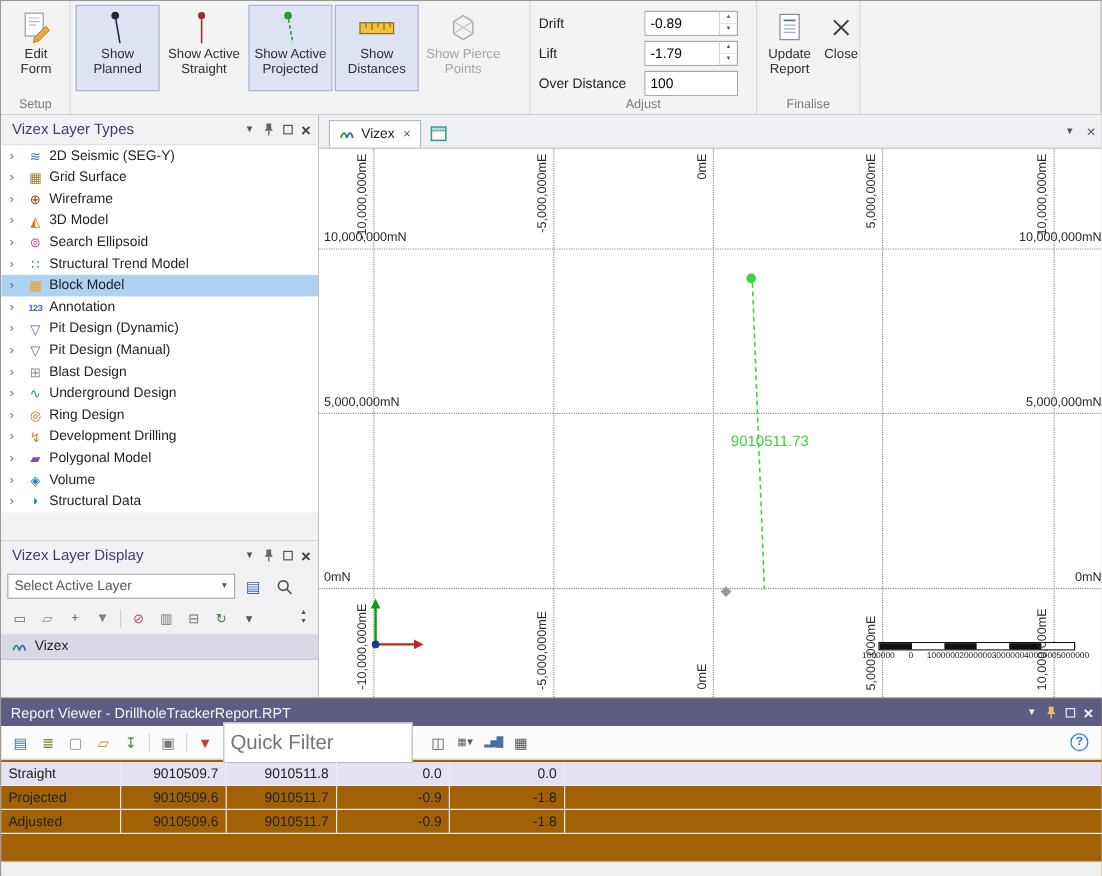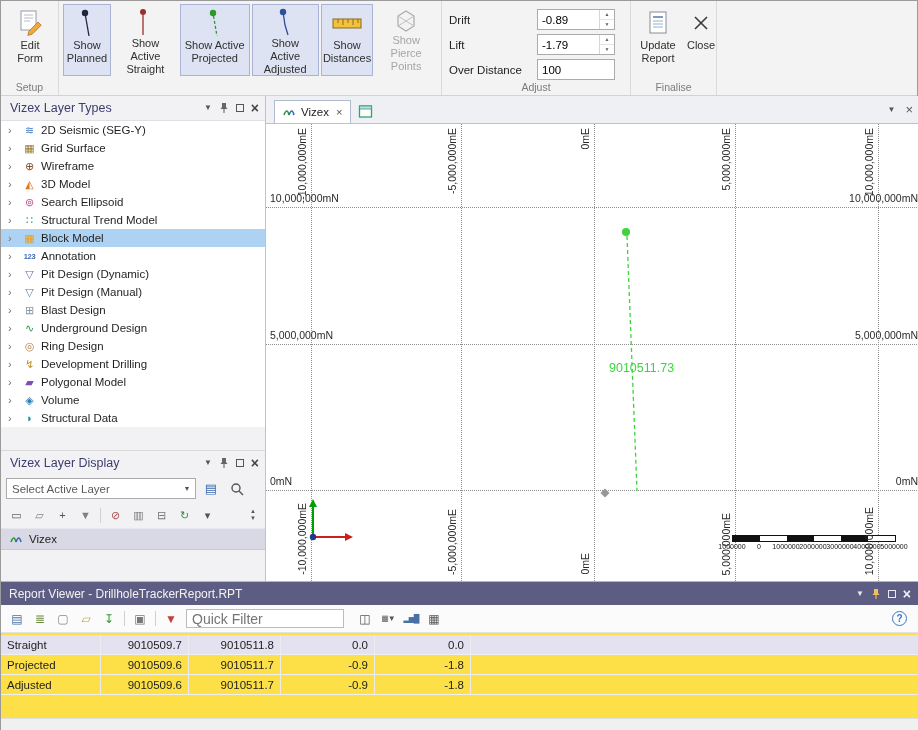--- a/index.html
+++ b/index.html
@@ -72,28 +72,28 @@
 .vlab{writing-mode:vertical-rl;transform:rotate(180deg);}
 .trace-label{position:absolute;left:343px;top:237px;color:#3fd43f;font-size:12.5px;}
 .canvas svg.overlay{position:absolute;top:0;left:0;}
 .scalebar{position:absolute;left:466px;top:411px;width:168px;height:24px;}
 .sb-bar{display:flex;height:7px;border:1px solid #111;width:164px;background:#fff;}
 .sb-bar div{flex:1;}
 .sb-labels{position:relative;height:10px;margin-top:1px;}
 .sb-labels span{position:absolute;top:0;transform:translateX(-50%);font-size:7px;color:#111;}
 
 
-.report{position:absolute;top:580px;left:0;width:918px;height:150px;background:#fde047;border-top:1px solid #b8b8b8;}
+.report{position:absolute;top:580px;left:0;width:918px;height:150px;background:#a16207;border-top:1px solid #b8b8b8;}
 .rv-head{height:23px;background:#5d5d84;display:flex;align-items:center;padding:0 8px;color:#f2f2f6;font-size:12px;}
 .rv-head .phicons{color:#e8e8f0;}
 .rv-head .phi.box{border-color:#e8e8f0;}
 .rv-head .phi.x{color:#f2f2f6;}
 .rv-toolbar{height:28px;display:flex;align-items:center;padding:0 6px;gap:3px;background:#fbfbfc;border-bottom:1px solid #e2e2e2;}
 .rt-icon{width:20px;height:20px;display:flex;align-items:center;justify-content:center;font-size:12px;}
-.qf{width:158px;height:19px;border:1px solid #bcbcbc;font-family:inherit;font-size:14px;padding:1px 5px;color:#333;margin-left:2px;}
+.qf{width:158px;height:19px;border:1px solid #bcbcbc;font-family:inherit;font-size:17px;padding:16px 5px;color:#333;margin-left:2px;}
 .rv-help{margin-left:auto;margin-right:6px;width:15px;height:15px;border-radius:50%;border:1.5px solid #3578c8;color:#3578c8;font-size:10px;font-weight:bold;display:flex;align-items:center;justify-content:center;}
 .rv-table{margin-top:2px;font-size:11.5px;}
 .rv-thr{display:flex;height:20px;border-bottom:1px solid #c4c4c4;}
 .rv-th{display:flex;align-items:center;padding:0 6px;border-right:1px solid #dcdcdc;color:#222;}
 .rv-tr{display:flex;height:20px;border-bottom:1px solid #efefef;}
 .rv-tr.selected{background:#e4e2f0;}
 .rv-td{display:flex;align-items:center;padding:0 6px;border-right:1px solid #ececec;}
 .rv-td.num,.rv-th.num{justify-content:flex-end;}
 .rv-footer{position:absolute;left:0;right:0;bottom:0;height:13px;background:#f0f0f0;border-top:1px solid #dedede;}
 </style>
@@ -140,29 +140,20 @@
             <span class="lbl">Show Active Straight</span>
           </button>
           <button class="rbtn toggled">
             <span class="icon">
               <svg width="22" height="30">
                 <circle cx="9" cy="5" r="3.2" fill="#2a9a2a"></circle>
                 <line x1="9.5" y1="8" x2="13" y2="28" stroke="#2a9a2a" stroke-width="1.3" stroke-dasharray="3 2"></line>
               </svg>
             </span>
             <span class="lbl">Show Active Projected</span>
-          </button>
-          <button class="rbtn toggled">
-            <span class="icon">
-              <svg width="22" height="30">
-                <circle cx="9" cy="5" r="3.2" fill="#2f4f9a"></circle>
-                <polyline points="9.5,8 11,18 14,28" fill="none" stroke="#2f4f9a" stroke-width="1.3"></polyline>
-              </svg>
-            </span>
-            <span class="lbl">Show Active Adjusted</span>
           </button>
           <button class="rbtn toggled">
             <span class="icon">
               <svg width="32" height="26">
                 <rect x="2" y="9" width="28" height="9" fill="#f2c23e" stroke="#8a6a1a"></rect>
                 <line x1="7" y1="9" x2="7" y2="13" stroke="#8a6a1a"></line>
                 <line x1="12" y1="9" x2="12" y2="15" stroke="#8a6a1a"></line>
                 <line x1="17" y1="9" x2="17" y2="13" stroke="#8a6a1a"></line>
                 <line x1="22" y1="9" x2="22" y2="15" stroke="#8a6a1a"></line>
                 <line x1="27" y1="9" x2="27" y2="13" stroke="#8a6a1a"></line>

